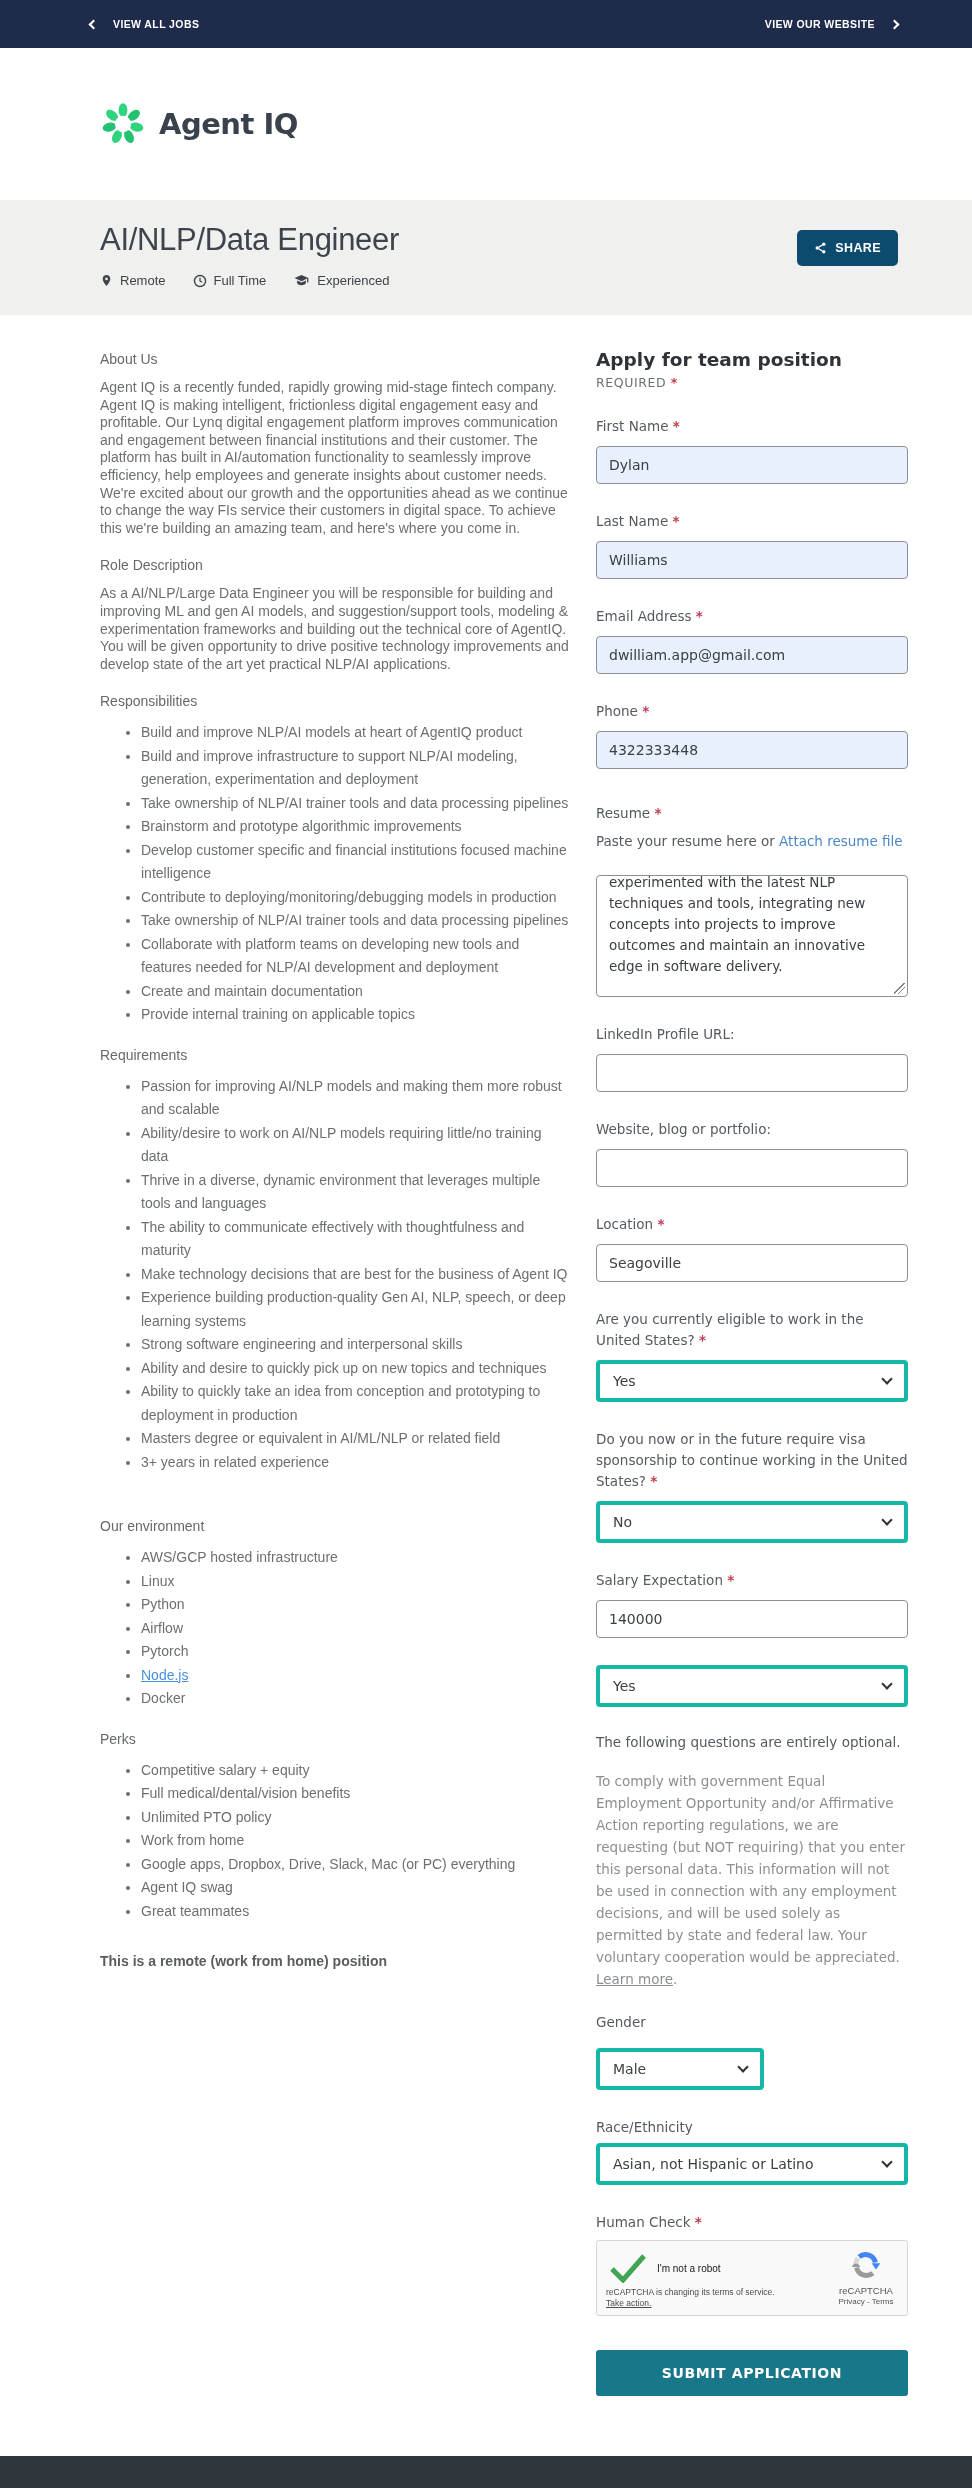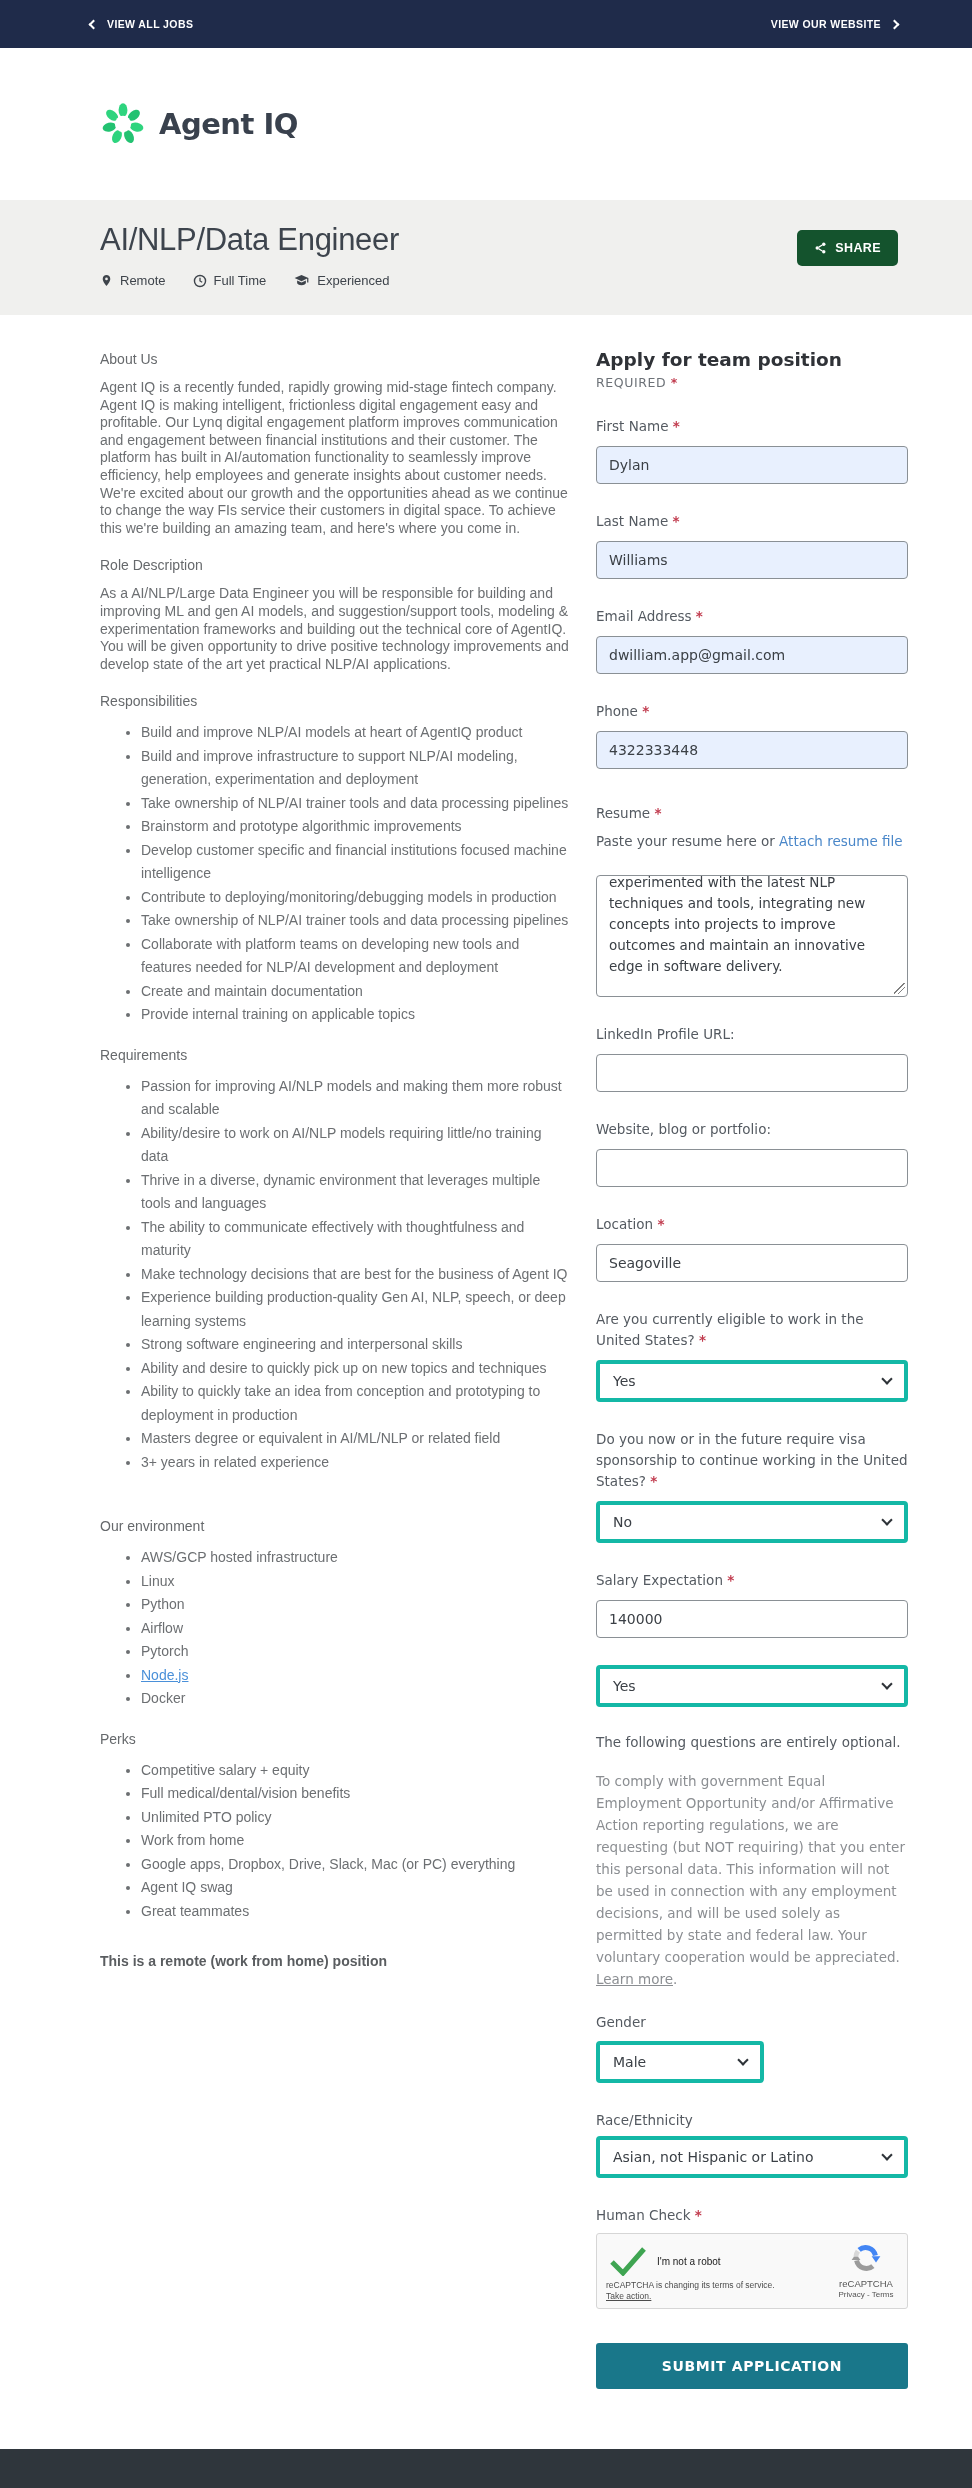--- a/index.html
+++ b/index.html
@@ -11,41 +11,41 @@
   }
   .container { width: 972px; padding-left: 100px; padding-right: 74px; }
 
   
   .topbar {
     height: 48px; background:#1f2b4a; display:flex; align-items:center;
     justify-content:space-between; padding:0 74px 0 90px;
   }
   .topbar a {
     color:#fff; text-decoration:none; font-size:10.5px; font-weight:bold;
-    letter-spacing:.4px; display:flex; align-items:center; gap:10px;
+    letter-spacing:.4px; display:flex; align-items:center; gap:16px;
   }
   .chev { width:7px; height:7px; display:inline-block; }
   .chev-left  { border-left:2.5px solid #fff; border-bottom:2.5px solid #fff; transform:rotate(45deg); }
   .chev-right { border-right:2.5px solid #fff; border-bottom:2.5px solid #fff; transform:rotate(-45deg); }
 
   
   .logoband { height:152px; background:#fff; display:flex; align-items:center; }
   .brand { display:flex; align-items:center; gap:13px; }
   .brandname { font-size:29px; font-weight:bold; color:#39414d; letter-spacing:-0.5px;
                font-family:"DejaVu Sans", sans-serif; }
 
   
   .hero { background:#f0f0ee; }
   .hero-inner { display:flex; justify-content:space-between; align-items:flex-start;
                 padding-top:22px; padding-bottom:27px; }
   h1 { font-size:31px; font-weight:400; color:#3d444d; letter-spacing:-0.3px; margin-bottom:15px; }
   .meta { display:flex; gap:27px; }
   .meta-item { display:flex; align-items:center; gap:7px; font-size:13px; color:#3e444b; }
   .share-btn {
-    margin-top:8px; background:#14532d; color:#fff; border:none; border-radius:5px;
+    margin-top:8px; background:#0c4a6e; color:#fff; border:none; border-radius:5px;
     padding:11px 17px; font-size:12.5px; font-weight:bold; letter-spacing:.4px;
     display:flex; align-items:center; gap:8px; cursor:pointer;
     font-family:"Liberation Sans", sans-serif;
   }
 
   
   .main { display:flex; gap:24px; padding-top:34px; padding-bottom:60px; }
   .left  { width:472px; flex:none; color:#6c6f72; font-size:14px; }
   .right { width:312px; flex:none; font-family:"DejaVu Sans", sans-serif; }
 
@@ -344,21 +344,21 @@
       </div>
 
       <div class="optional-note">The following questions are entirely optional.</div>
 
       <p class="eeo">
         <span>To comply with government Equal Employment Opportunity and/or Affirmative Action reporting regulations, we are requesting (but NOT requiring) that you enter this personal data. This information will not be used in connection with any employment decisions, and will be used solely as permitted by state and federal law. Your voluntary cooperation would be appreciated.</span>
         <a href="#">Learn more</a><span>.</span>
       </p>
 
       <div class="field">
-        <label class="flabel" style="margin-bottom:8px;">Gender</label>
+        <label class="flabel" style="margin-bottom:15px;">Gender</label>
         <div class="selectbox narrow">
           <span class="sel-val">Male</span>
           <span class="sel-chev"></span>
         </div>
       </div>
 
       <div class="field">
         <label class="flabel" style="margin-bottom:5px;">Race/Ethnicity</label>
         <div class="selectbox">
           <span class="sel-val">Asian, not Hispanic or Latino</span>

